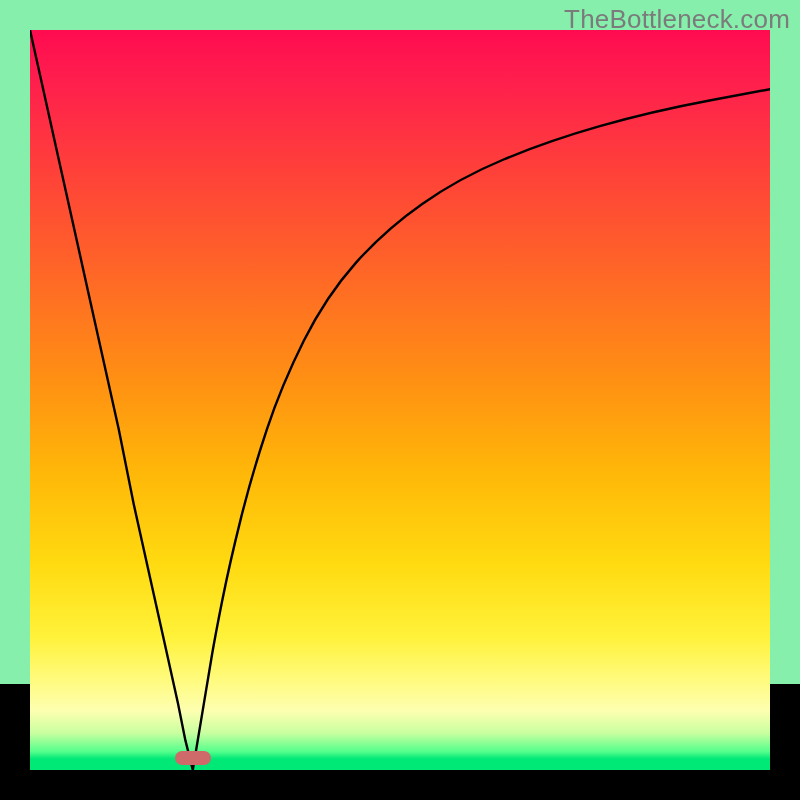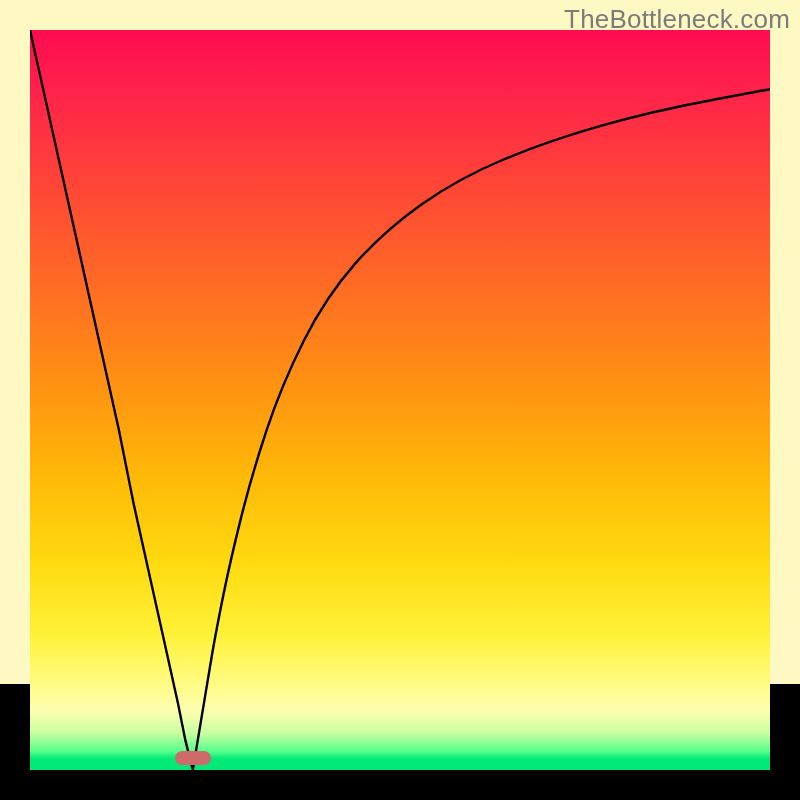--- a/index.html
+++ b/index.html
@@ -8,21 +8,21 @@
     width: 800px;
     height: 800px;
     overflow: hidden;
     background: #000;
     font-family: Arial, Helvetica, sans-serif;
   }
   .frame {
     position: relative;
     width: 800px;
     height: 684px;
-    background: #fef9c3;
+    background: #86efac;
   }
   .watermark {
     position: absolute;
     top: 4px;
     right: 10px;
     color: #7b7b7b;
     font-size: 26px;
     font-weight: 500;
     letter-spacing: 0.2px;
     z-index: 10;

